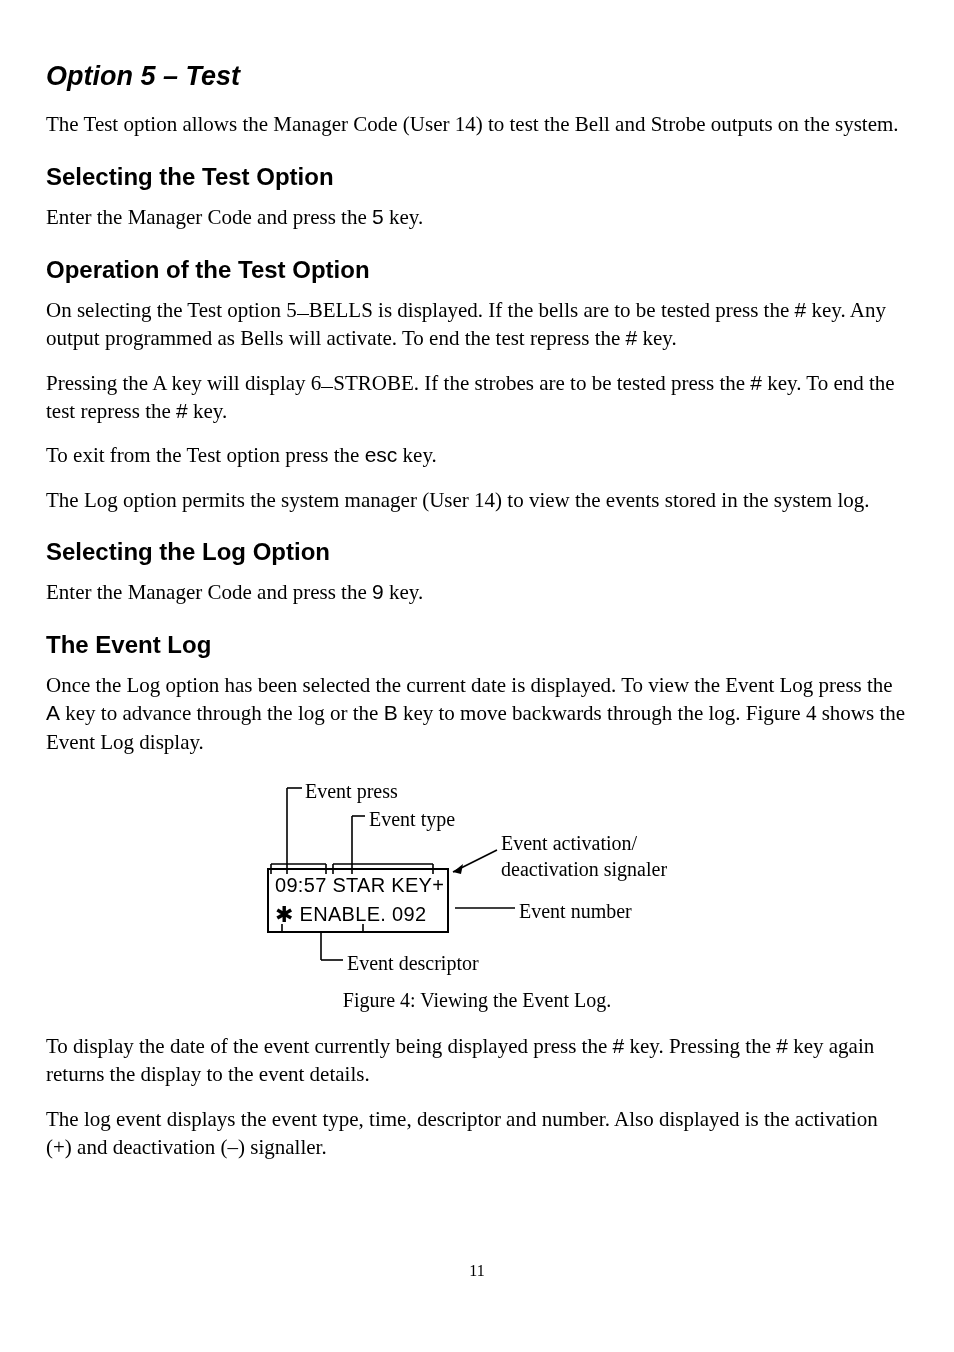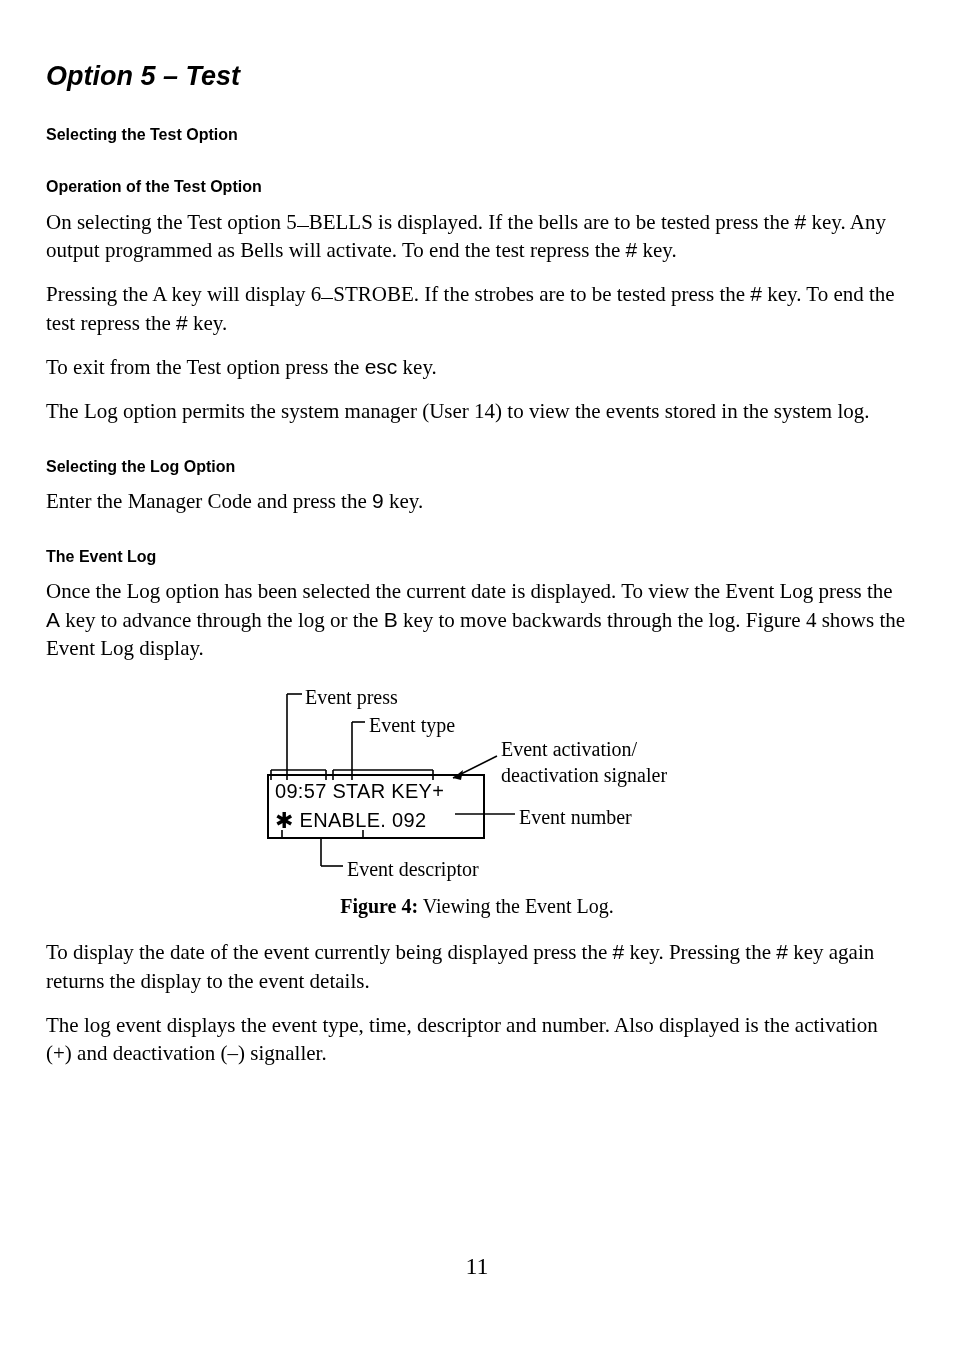--- a/index.html
+++ b/index.html
@@ -16,79 +16,83 @@
     h2 {
       font-family: Arial, Helvetica, sans-serif;
       font-weight: bold;
       font-size: 27px;
       margin-bottom: 16px;
       font-style: italic;
     }
     h3 {
       font-family: Arial, Helvetica, sans-serif;
       font-weight: bold;
-      font-size: 16px;
-      margin-top: 30px;
+      font-size: 24px;
+      margin-top: 22px;
       margin-bottom: 10px;
     }
     p { margin-bottom: 16px; }
     .sans { font-family: Arial, Helvetica, sans-serif; }
     .diagram-wrap {
       width: 100%;
       display: flex;
       justify-content: center;
       margin: 10px 0 6px 0;
     }
     .diagram {
       position: relative;
       width: 440px;
       height: 205px;
     }
     .lcd {
       position: absolute;
       border: 2px solid #000;
-      width: 218px;
+      width: 182px;
       padding: 2px 6px 2px 6px;
       font-family: Arial, Helvetica, sans-serif;
       font-size: 20px;
       line-height: 1.35;
     }
     .lcd .row { white-space: nowrap; letter-spacing: 0.3px; }
     .star { font-size: 22px; position: relative; top: 1px; }
     .lbl {
       position: absolute;
       font-family: "Times New Roman", serif;
       font-size: 20px;
       white-space: nowrap;
     }
     .figcap {
       text-align: center;
       font-size: 20px;
       margin-top: 10px;
       margin-bottom: 18px;
     }
-    .figcap .bold { font-weight: bold; }
+    .figcap .bold { font-weight: normal; }
     .pagenum {
       text-align: center;
-      font-size: 24px;
+      font-size: 16px;
       position: absolute;
       left: 0; right: 0;
       bottom: 30px;
     }
     .page { position: relative; width: 100%; height: 100%; }
     svg.connectors { position: absolute; left: 0; top: 0; }
   </style>
 </head>
 <body>
 <div class="page">
 
 <h2>Option 5 – Test</h2>
 
+<p>The Test option allows the Manager Code (User 14) to test the Bell and Strobe outputs on the system.</p>
 
 <h3>Selecting the Test Option</h3>
+<p>
+  <span>Enter the Manager Code and press the </span><span class="sans">5</span><span> key.</span>
+</p>
 
 <h3>Operation of the Test Option</h3>
 <p>
   <span>On selecting the Test option  5</span><span style="border-bottom:1.5px solid #000; display:inline-block; width:12px; position:relative; top:-2px;"></span><span>BELLS is displayed. If the bells are to be tested press the </span><span class="sans">#</span><span> key. Any output programmed as Bells will activate. To end the test repress the </span><span class="sans">#</span><span> key.</span>
 </p>
 <p>
   <span>Pressing the A key will display 6</span><span style="border-bottom:1.5px solid #000; display:inline-block; width:12px; position:relative; top:-2px;"></span><span>STROBE. If the strobes are to be tested press the </span><span class="sans">#</span><span> key. To end the test repress the </span><span class="sans">#</span><span> key.</span>
 </p>
 <p>
   <span>To exit from the Test option press the </span><span class="sans">esc</span><span> key.</span>

